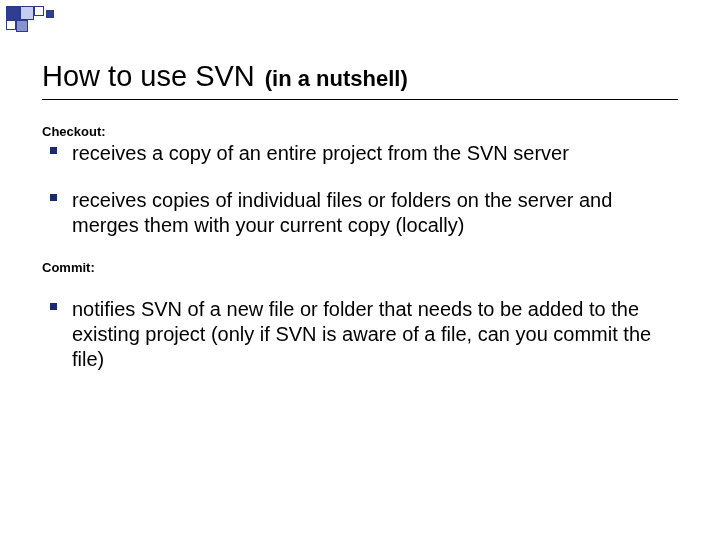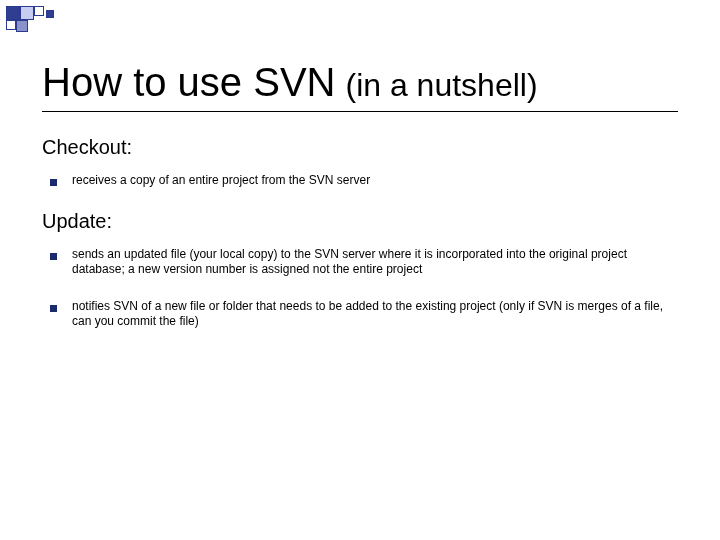--- a/index.html
+++ b/index.html
@@ -1,27 +1,27 @@
 <!DOCTYPE html>
 <html><head>
 <meta charset="utf-8">
 <style>
   html,body{margin:0;padding:0}
   body{width:720px;height:540px;background:#fff;font-family:Arial,Helvetica,sans-serif;color:#000;position:relative;overflow:hidden}
   .deco{position:absolute;left:6px;top:6px;width:68px;height:22px}
   .deco .sq{position:absolute;border:1px solid #2a3b8f}
   .slide{padding:0 42px 0 42px}
   .title-row{margin-top:60px;display:flex;align-items:baseline;gap:10px}
-  .title-main{font-size:40px;font-weight:400;letter-spacing:0}
-  .title-sub{font-size:32px;font-weight:400}
+  .title-main{font-size:29px;font-weight:400;letter-spacing:0}
+  .title-sub{font-size:22px;font-weight:700}
   .rule{border:0;border-top:1px solid #000;margin:6px 0 24px 0}
   .sec{margin:0 0 22px 0}
-  .sec-h{font-size:20px;font-weight:400;margin:0 0 2px 0}
+  .sec-h{font-size:13px;font-weight:700;margin:0 0 2px 0}
   ul.bul{list-style:none;margin:0;padding:0}
-  ul.bul>li{position:relative;padding-left:30px;font-size:12px;line-height:1.25;margin:14px 0}
+  ul.bul>li{position:relative;padding-left:30px;font-size:20px;line-height:1.25;margin:2px 0}
   ul.bul>li::before{content:"";position:absolute;left:8px;top:6px;width:7px;height:7px;background:#1a2a6c}
   .bul .multi{display:block}
 </style>
 </head>
 <body>
 
 <div class="deco">
   <div class="sq" style="left:0;top:0;width:12px;height:12px;background:#2f3e91"></div>
   <div class="sq" style="left:14px;top:0;width:12px;height:12px;background:#c7cdf0"></div>
   <div class="sq" style="left:28px;top:0;width:8px;height:8px;background:#fff"></div>
@@ -38,31 +38,31 @@
   <hr class="rule">
 
   <div class="sec">
     <div class="sec-h">Checkout:</div>
     <ul class="bul">
       <li><span>receives a copy of an entire project from the SVN server</span></li>
     </ul>
   </div>
 
   <div class="sec">
-  </div>
-
-  <div class="sec">
-    <div class="sec-h">Update:</div>
     <ul class="bul">
       <li>
-          <span class="multi">sends an updated file (your local copy) to the SVN server where it is incorporated into the original project database; a new version number is assigned not the entire project</span>
+          <span class="multi">receives copies of individual files or folders on the server and merges them with your current copy (locally)</span>
         </li>
     </ul>
   </div>
 
   <div class="sec">
+    <div class="sec-h">Commit:</div>
+  </div>
+
+  <div class="sec">
     <ul class="bul">
       <li>
-          <span class="multi">notifies SVN of a new file or folder that needs to be added to the existing project (only if SVN is merges of a file, can you commit the file)</span>
+          <span class="multi">notifies SVN of a new file or folder that needs to be added to the existing project (only if SVN is aware of a file, can you commit the file)</span>
         </li>
     </ul>
   </div>
 </div>
 
 </body></html>

